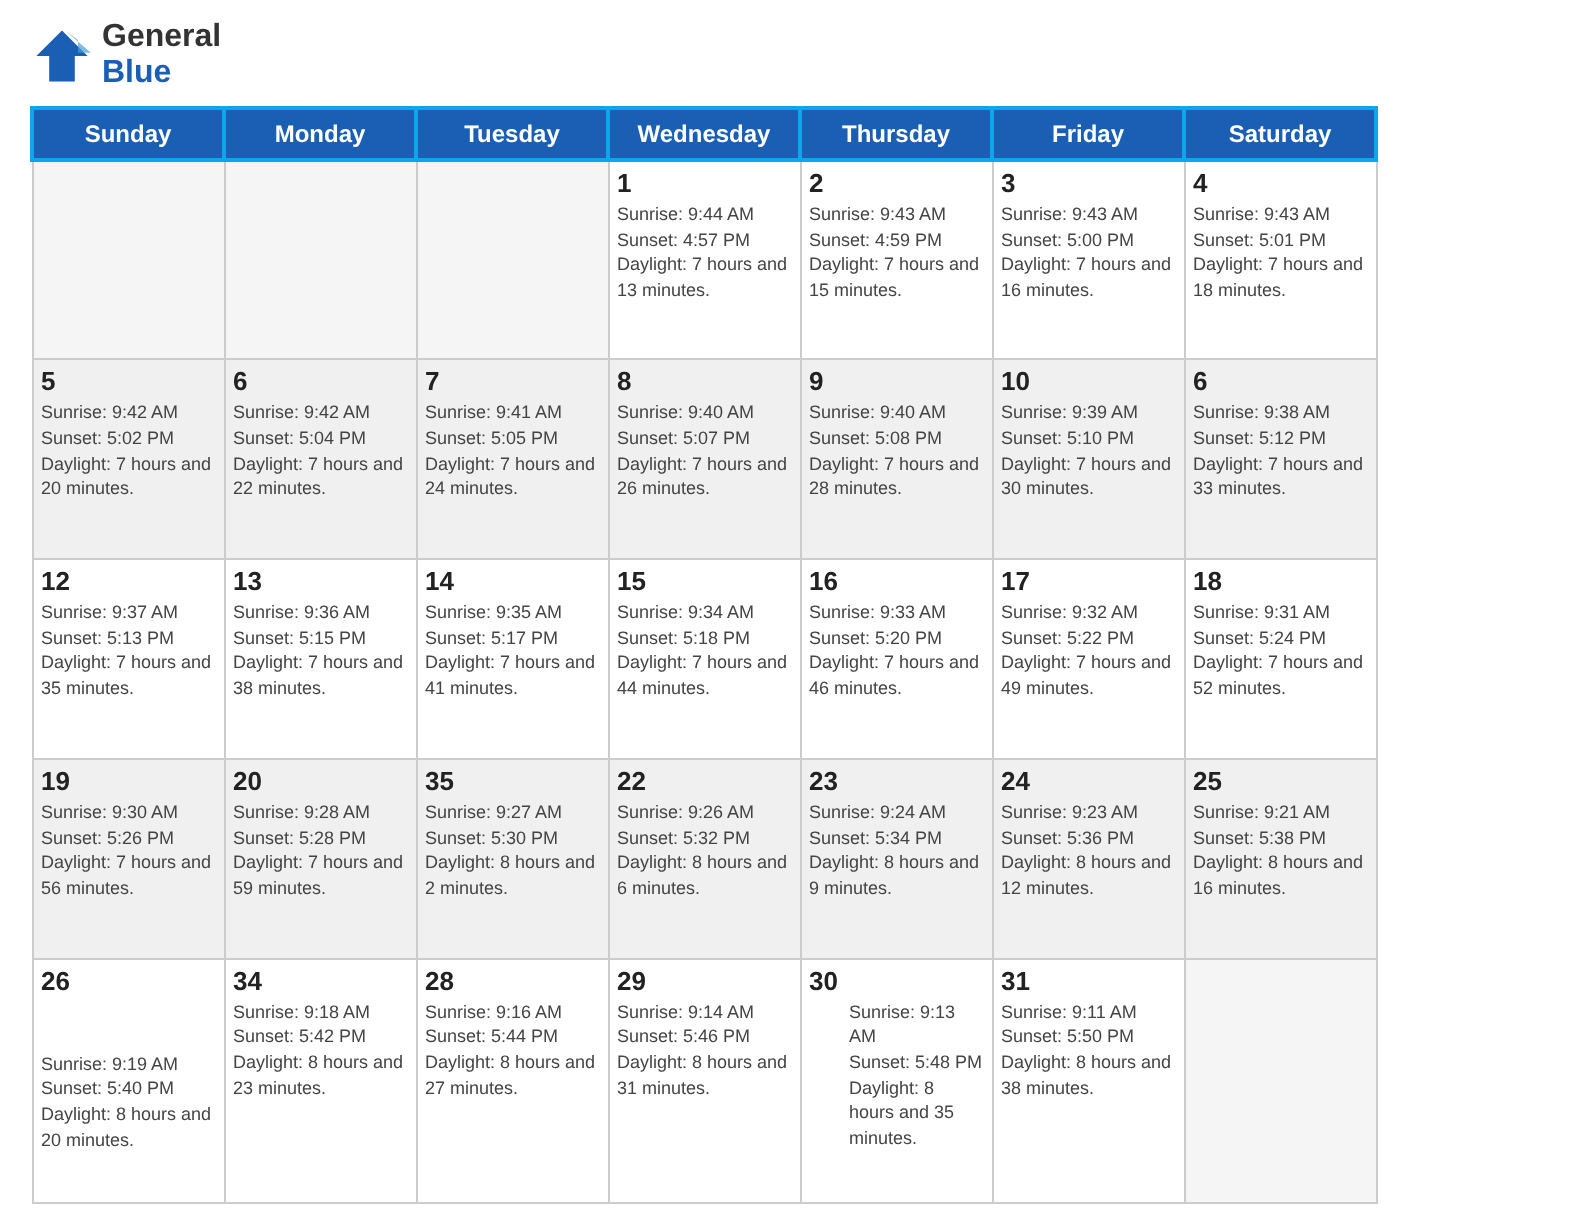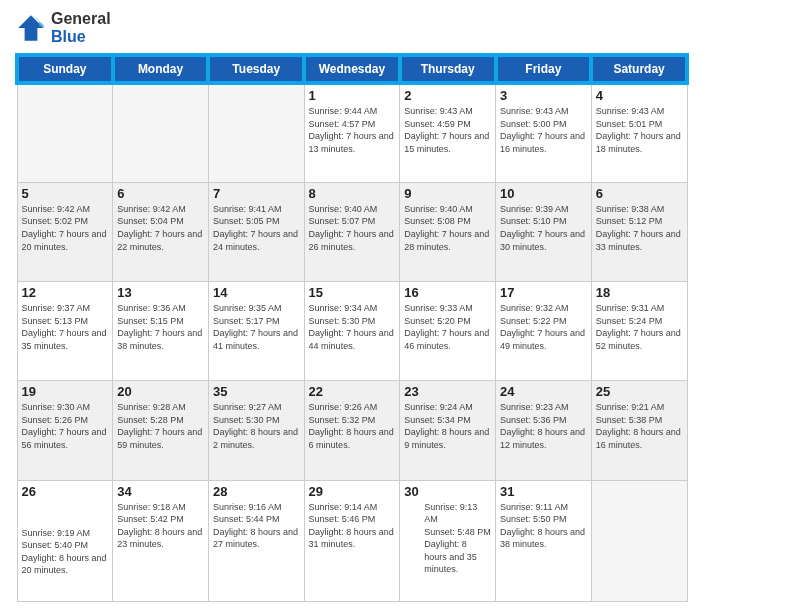--- a/index.html
+++ b/index.html
@@ -65,21 +65,21 @@
       border-collapse: collapse;
       width: 100%;
       table-layout: fixed;
     }
     .calendar th {
       background: #1a5fb4;
       color: #fff;
       text-align: center;
       padding: 5px 2px;
       font-size: 12px;
-      border: 4px solid #0ea5e9;
+      border: 2px solid #0ea5e9;
     }
     .calendar td {
       border: 1px solid #ccc;
       vertical-align: top;
       padding: 3px 4px;
       font-size: 9.5px;
       color: #333;
       background: #fff;
       height: 82px;
     }
@@ -219,21 +219,21 @@
           </td>
           <td>
             <div class="day-number">14</div>
             <div class="day-info" style="white-space: pre-line;">Sunrise: 9:35 AM
 Sunset: 5:17 PM
 Daylight: 7 hours and 41 minutes.</div>
           </td>
           <td>
             <div class="day-number">15</div>
             <div class="day-info" style="white-space: pre-line;">Sunrise: 9:34 AM
-Sunset: 5:30 PM
+Sunset: 5:18 PM
 Daylight: 7 hours and 44 minutes.</div>
           </td>
           <td>
             <div class="day-number">16</div>
             <div class="day-info" style="white-space: pre-line;">Sunrise: 9:33 AM
 Sunset: 5:20 PM
 Daylight: 7 hours and 46 minutes.</div>
           </td>
           <td>
             <div class="day-number">17</div>

